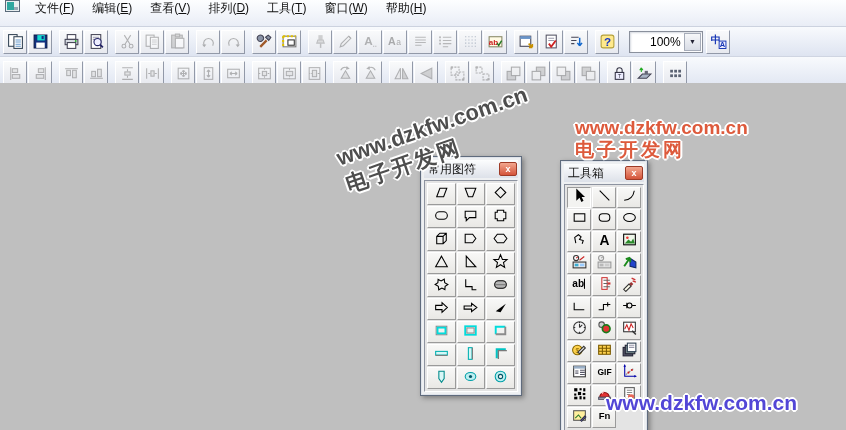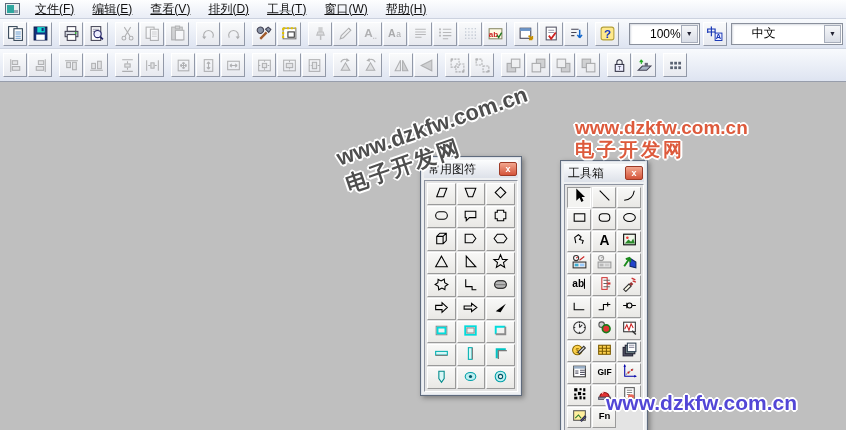--- a/index.html
+++ b/index.html
@@ -1,20 +1,20 @@
 <!DOCTYPE html>
 <html><head>
 <meta charset="utf-8">
 <style>
   * { box-sizing: border-box; margin: 0; padding: 0; }
   html,body { width:846px; height:430px; overflow:hidden; }
   body { position:relative; font-family:"Liberation Sans","DejaVu Sans",sans-serif; background:#bfbfbf; }
 
   
-  #menubar { height:19px; background:linear-gradient(#fdfeff,#e9edf6); display:flex; align-items:center; font-size:12px; color:#111; border-bottom:1px solid #ccd2df; padding-left:3px;text-decoration:underline; }
+  #menubar { height:27px; background:linear-gradient(#fdfeff,#e9edf6); display:flex; font-size:12px; color:#111; border-bottom:1px solid #ccd2df; padding-left:3px; }
   .app-icon { width:15px; height:12px; background:#e8eef0; border:1px solid #5a6a7a; margin:0 6px 0 2px; position:relative; }
   .app-icon::before { content:""; position:absolute; left:1px; top:1px; width:7px; height:8px; background:#2fa7a0; }
   .app-icon::after { content:""; position:absolute; right:1px; bottom:1px; width:4px; height:3px; background:#9aa7b5; }
   .menu-item { padding:1px 9px 2px 9px; }
   .menu-item u { text-decoration:underline; }
 
   
   .toolbar { display:flex; align-items:center; background:linear-gradient(#f8fafd,#dee4f1); }
   #toolbar1 { height:30px; padding-left:3px; border-bottom:1px solid #cfd5e2; }
   #toolbar2 { height:33px; padding-left:3px; border-bottom:1px solid #979dab; }
@@ -281,24 +281,20 @@
       <div class="tbtn">
         <span class="ic">
           <svg width="17" height="17" viewBox="0 0 16 16">
             <text x="5.5" y="9.5" font-size="9.5" font-weight="bold" fill="#1535b5" text-anchor="middle">中</text>
             <rect x="8.6" y="7.6" width="6.4" height="7" fill="#eef" stroke="#1535b5" stroke-width=".9"></rect>
             <text x="11.8" y="13.5" font-size="7" font-weight="bold" fill="#1535b5" text-anchor="middle">A</text>
           </svg>
         </span>
       </div>
     </span>
-  <div class="combo" style="width:122px">
-    <span class="val">中文</span>
-    <span class="arrow-btn">▼</span>
-  </div>
 </div>
 
 <div id="toolbar2" class="toolbar">
   <span id="tb2-groups" class="tb-groups">
       <div class="tbtn off">
         <span class="ic">
           <svg width="17" height="17" viewBox="0 0 16 16">
             <path d="M3.5 2 v12" stroke="#556"></path>
             <rect x="5" y="3.5" width="5" height="3.5" fill="#cdd2de" stroke="#556"></rect>
             <rect x="5" y="9" width="7" height="3.5" fill="#cdd2de" stroke="#556"></rect>

